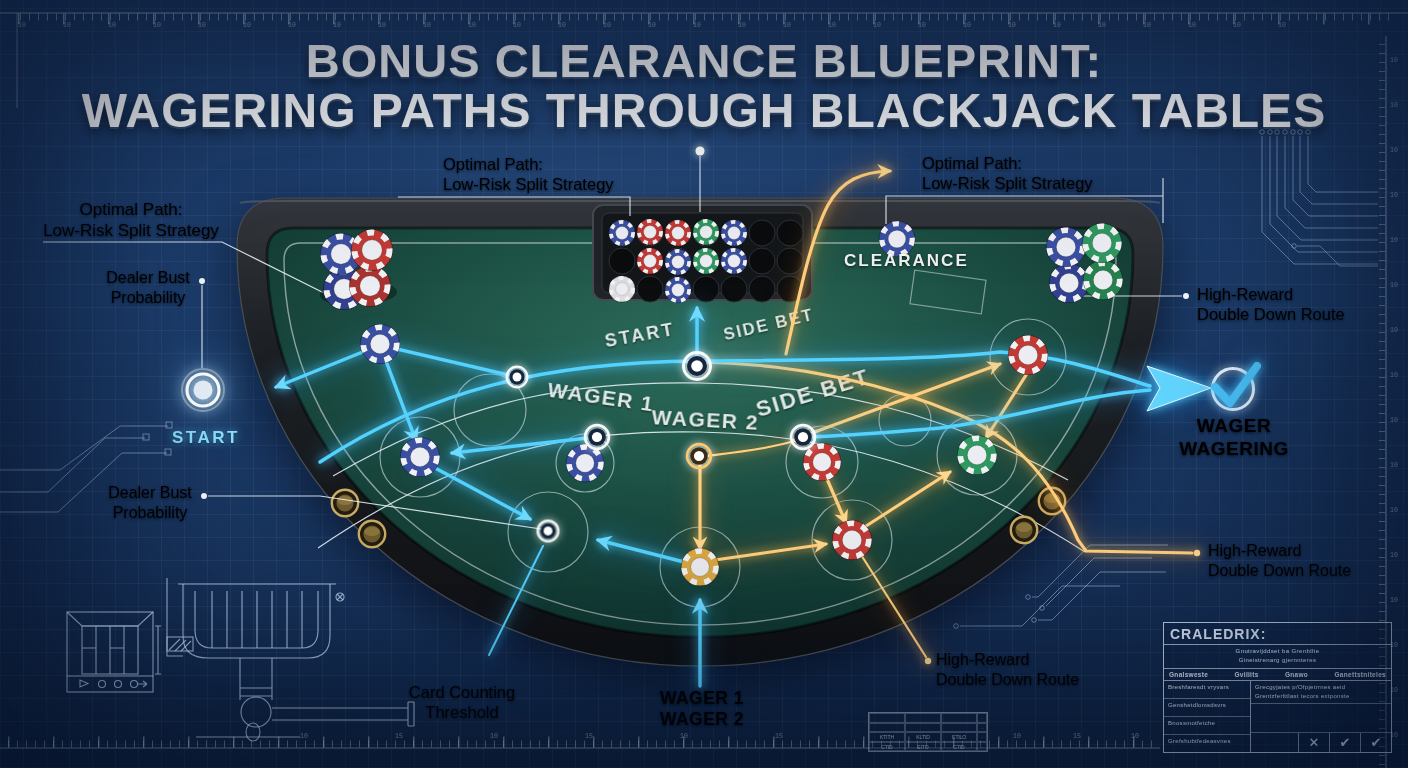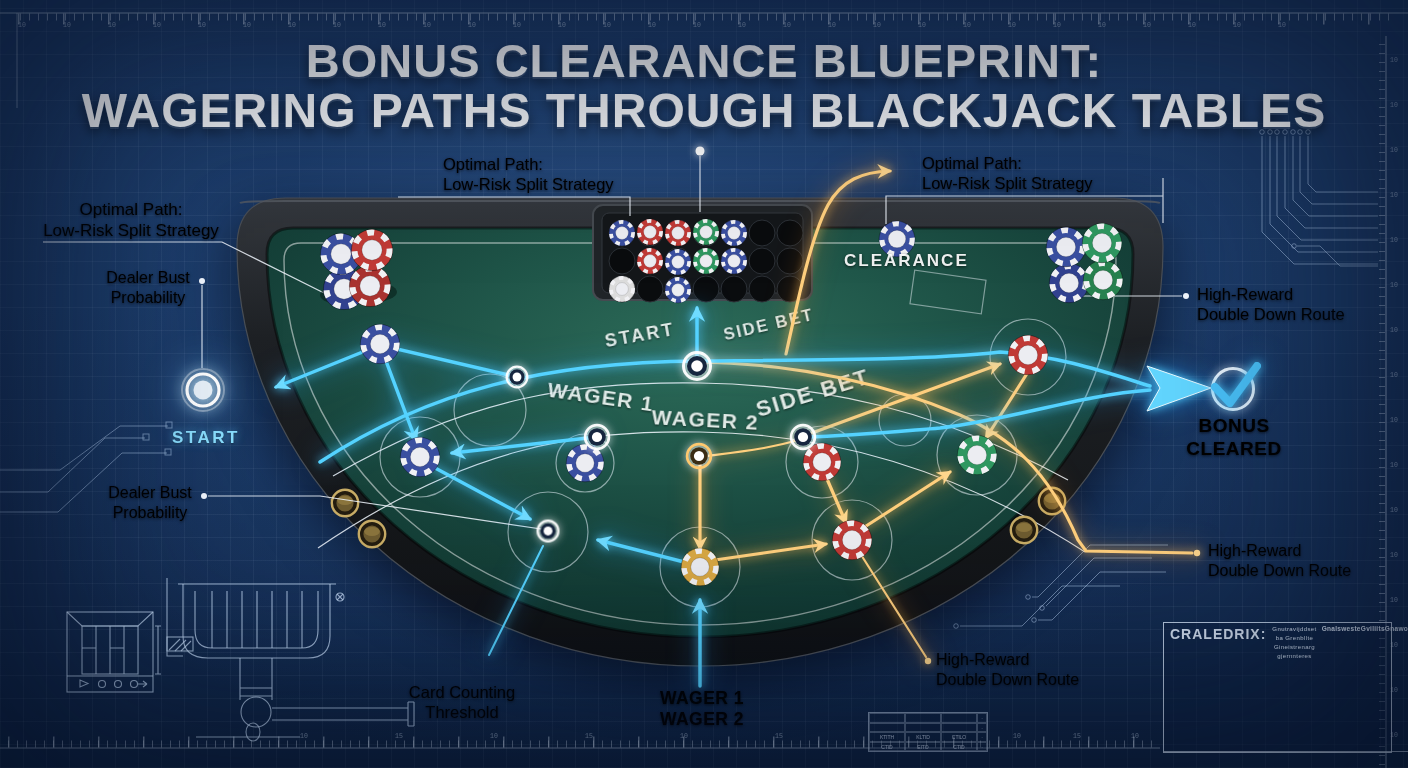--- a/index.html
+++ b/index.html
@@ -36,21 +36,21 @@
   .trace{stroke:rgba(190,215,250,.5);stroke-width:1;fill:none;}
   .bp{stroke:rgba(205,228,255,.75);stroke-width:1.1;fill:none;}
   .felt-txt{font-weight:bold;fill:#eef5f2;opacity:.93;font-family:"Liberation Sans",sans-serif;
     filter:drop-shadow(0 1px 1px rgba(0,0,0,.55));}
   .nglow{filter:drop-shadow(0 0 4px rgba(255,255,255,.85));}
   .bigglow{filter:drop-shadow(0 0 7px rgba(210,240,255,.95)) drop-shadow(0 0 18px rgba(120,200,255,.65));}
   .rulnum{fill:#cfe0f5;font-size:6.5px;font-family:"Liberation Mono","DejaVu Sans Mono",monospace;opacity:.55;}
   
   .tblock{position:absolute;left:1163px;top:622px;width:229px;height:131px;z-index:2;
     border:1.5px solid rgba(214,230,250,.85);background:rgba(12,32,62,.38);
-    color:rgba(228,240,255,.92);box-sizing:border-box;display:flex;flex-direction:row;}
+    color:rgba(228,240,255,.92);box-sizing:border-box;display:flex;flex-direction:column;}
   .tb-name{font-size:14px;font-weight:bold;letter-spacing:1px;padding:3px 6px 2px;border-bottom:1px solid rgba(214,230,250,.7);}
   .tb-sub{font-size:6px;text-align:center;padding:2px 0 3px;border-bottom:1px solid rgba(214,230,250,.7);letter-spacing:.4px;line-height:1.5;}
   .tb-cols{display:flex;justify-content:space-between;font-size:6.5px;font-weight:bold;padding:2px 5px;border-bottom:1px solid rgba(214,230,250,.7);letter-spacing:.3px;}
   .tb-body{flex:1;display:flex;min-height:0;}
   .tb-left{width:86px;border-right:1px solid rgba(214,230,250,.7);display:flex;flex-direction:column;font-size:6px;}
   .tb-left div{flex:1;border-bottom:1px solid rgba(214,230,250,.45);padding:3px 4px 0;letter-spacing:.3px;}
   .tb-left div:last-child{border-bottom:none;}
   .tb-right{flex:1;display:flex;flex-direction:column;min-height:0;}
   .tb-detail{font-size:6px;padding:2px 4px;border-bottom:1px solid rgba(214,230,250,.45);line-height:1.5;letter-spacing:.3px;}
   .tb-space{flex:1;}
@@ -454,22 +454,22 @@
 </div>
 <div class="lbl" style="left:1208px;top:541px;width:160px;font-size:16px;">
   <span class="l2">High-Reward</span>
   <span class="l2">Double Down Route</span>
 </div>
 <div class="lbl" style="left:936px;top:650px;width:165px;font-size:16px;">
   <span class="l2">High-Reward</span>
   <span class="l2">Double Down Route</span>
 </div>
 <div class="lbl" style="left:1178px;top:414px;width:112px;text-align:center;font-size:19px;font-weight:bold;letter-spacing:.5px;">
-  <span class="l2">BONUS</span>
-  <span class="l2">CLEARED</span>
+  <span class="l2">WAGER</span>
+  <span class="l2">WAGERING</span>
 </div>
 
 <div class="tblock">
   <div class="tb-name">CRALEDRIX:</div>
   <div class="tb-sub">
     <div>Gnutravijddset ba Grenbllte</div>
     <div>Gineistrenarg gjernnteres</div>
   </div>
   <div class="tb-cols">
     <span>Gnalsweste</span>

